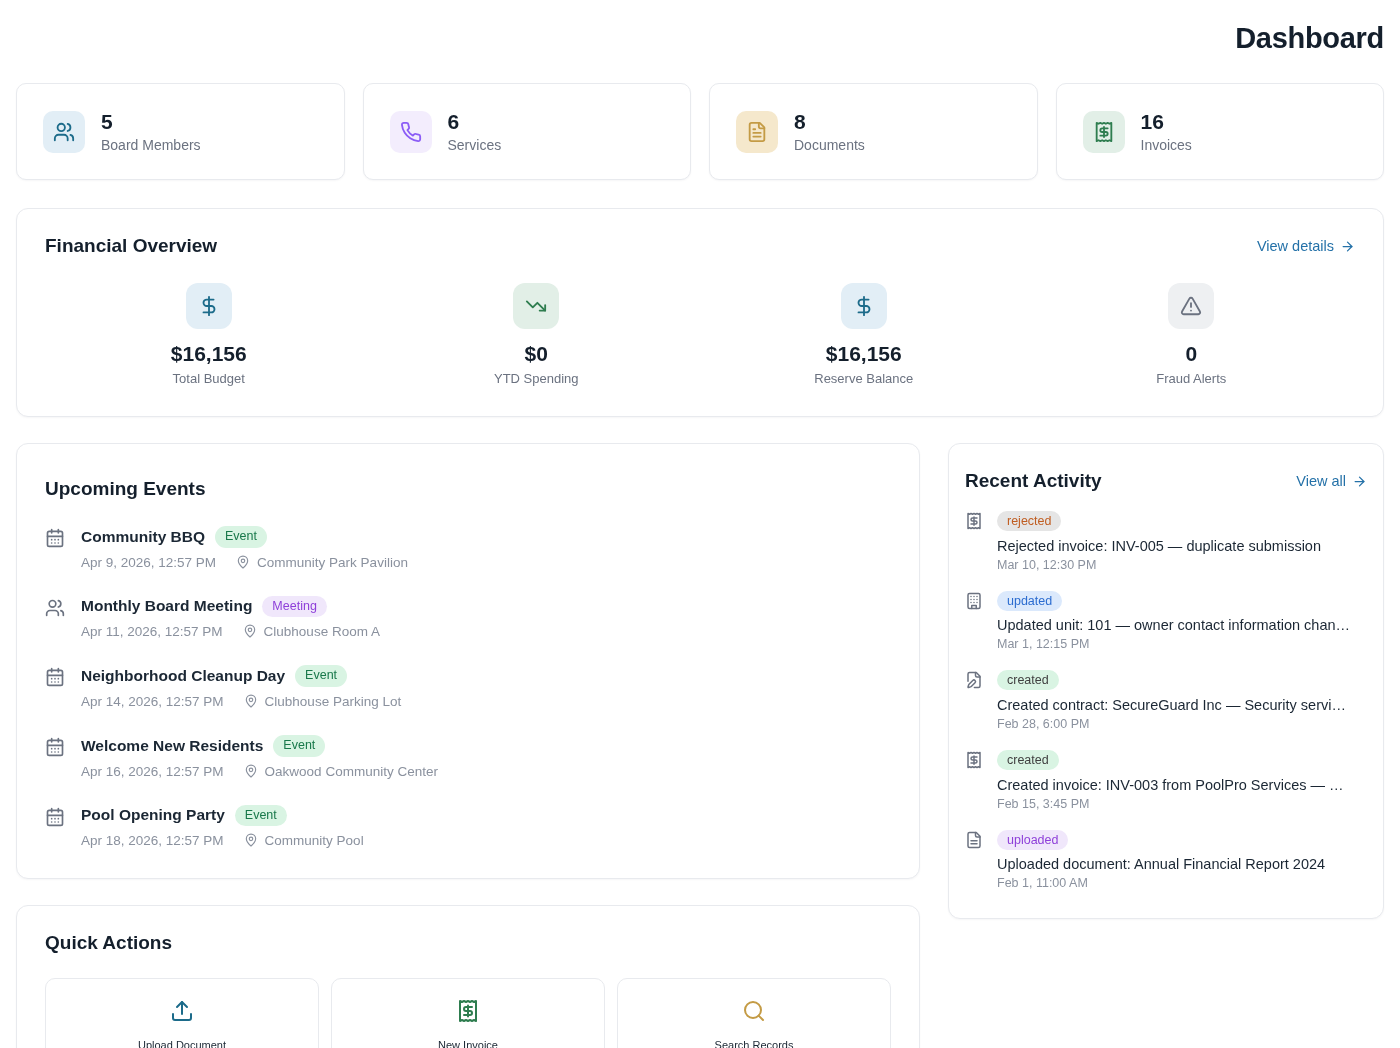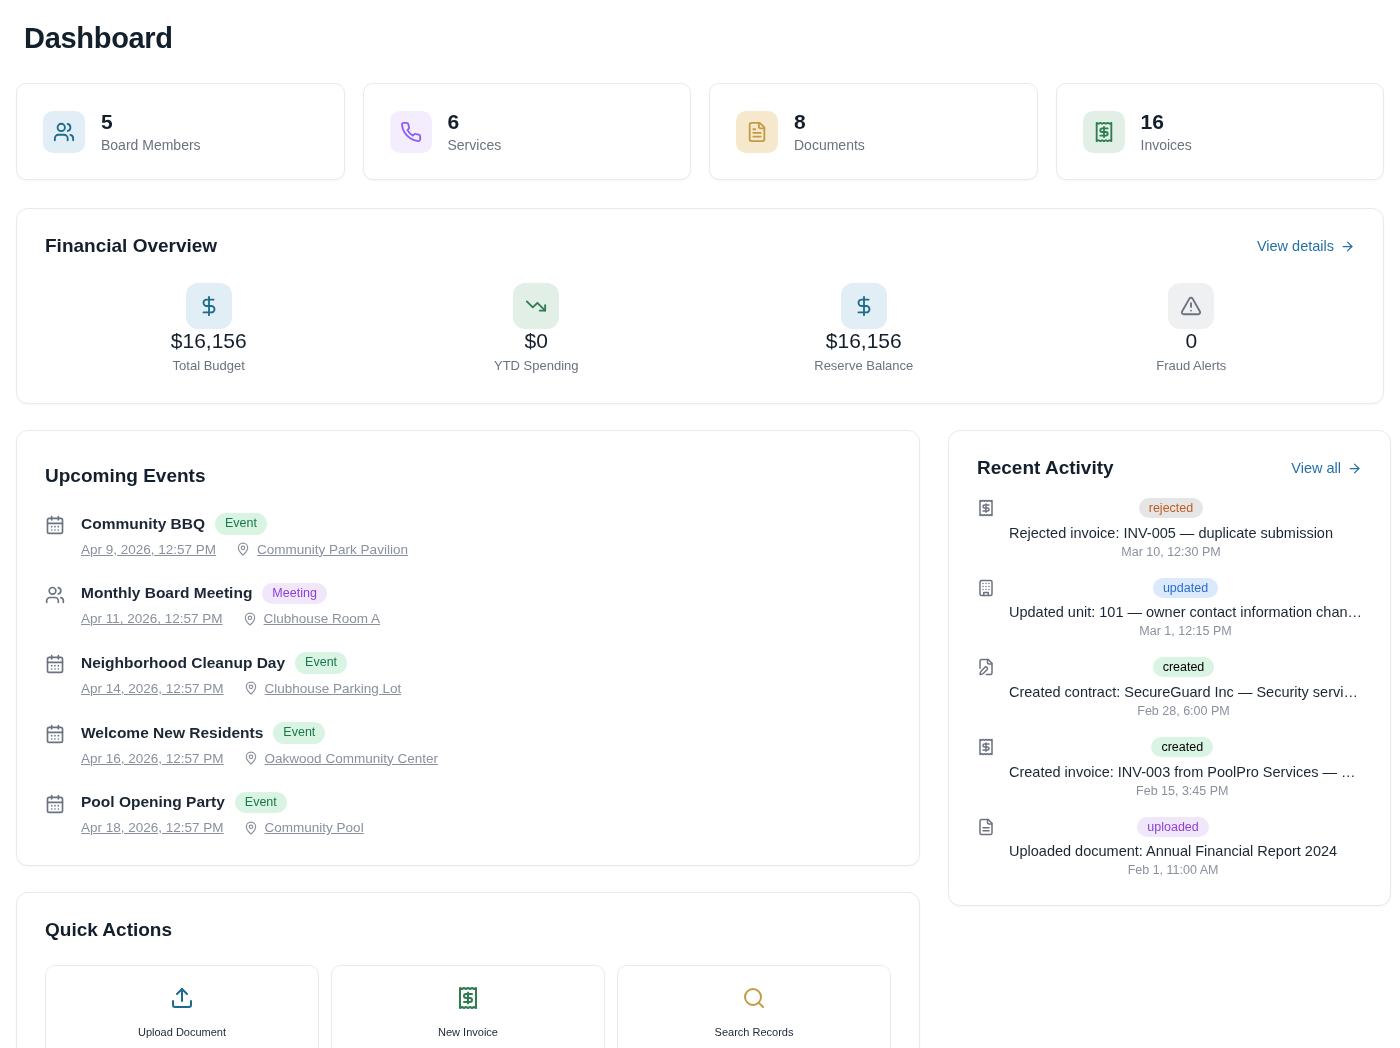--- a/index.html
+++ b/index.html
@@ -8,21 +8,21 @@
     width: 1400px; height: 1048px;
     background: #ffffff;
     font-family: "Liberation Sans", sans-serif;
     color: #1b2734;
     overflow: hidden;
   }
   .page { padding: 16px; }
 
   .page-title {
     font-size: 29px; font-weight: 700; color: #141f2c;
-    margin: 6px 0 28px 8px; letter-spacing: -0.3px;
+    margin: 6px 0 28px 0; letter-spacing: -0.3px; text-align: right;
   }
 
   
   .stats-row { display: grid; grid-template-columns: repeat(4, 1fr); gap: 18px; margin-bottom: 28px; }
   .stat-card {
     border: 1px solid #e8eaee; border-radius: 10px; background: #fff;
     height: 97px; padding: 0 26px;
     display: flex; align-items: center; gap: 16px;
     box-shadow: 0 1px 2px rgba(16,24,40,.04);
   }
@@ -47,46 +47,46 @@
     color: #2471a8; font-size: 14.5px; text-decoration: none;
     display: inline-flex; align-items: center; gap: 6px; cursor: pointer;
   }
   .link svg { width: 15px; height: 15px; }
 
   
   .financial { padding: 26px 28px 30px; margin-bottom: 26px; }
   .fin-stats { display: grid; grid-template-columns: repeat(4, 1fr); margin-top: 26px; text-align: center; }
   .fin-icon { width: 46px; height: 46px; border-radius: 12px; margin: 0 auto; display: flex; align-items: center; justify-content: center; }
   .fin-icon svg { width: 22px; height: 22px; }
-  .fin-value { font-size: 21px; font-weight: 400; color: #141f2c; }
+  .fin-value { font-size: 21px; font-weight: 700; color: #141f2c; margin-top: 13px; }
   .fin-label { font-size: 13px; color: #6b7280; margin-top: 5px; }
 
   
   .columns { display: grid; grid-template-columns: 904px 1fr; gap: 28px; align-items: start; }
 
   
   .events-panel { padding: 34px 28px 30px; margin-bottom: 26px; }
   .event-item { display: flex; gap: 16px; margin-top: 26px; }
   .event-icon { color: #6b7280; flex: none; padding-top: 2px; }
   .event-icon svg { width: 20px; height: 20px; }
   .event-title-row { display: flex; align-items: center; gap: 10px; }
   .event-title { font-size: 15.5px; font-weight: 600; color: #1b2734; }
   .badge { font-size: 12.5px; font-weight: 500; padding: 3px 10px; border-radius: 999px; line-height: 1.25; white-space: nowrap; }
   .badge-event    { background: #d9f4e3; color: #18784a; }
   .badge-meeting  { background: #f0e7fb; color: #8e3fd9; }
   .badge-rejected { background: #e5e5e5; color: #c05d21; }
   .badge-updated  { background: #dbe9fc; color: #2b6cd0; }
-  .badge-created  { background: #d9f4e3; color: #000000; }
+  .badge-created  { background: #d9f4e3; color: #404040; }
   .badge-uploaded { background: #f0e7fb; color: #8e3fd9; }
-  .event-meta { display: flex; align-items: center; gap: 7px; font-size: 13.5px; color: #8a919e; margin-top: 7px; text-decoration: underline; }
+  .event-meta { display: flex; align-items: flex-start; gap: 7px; font-size: 13.5px; color: #8a919e; margin-top: 7px; }
   .event-meta svg { width: 14px; height: 14px; }
   .meta-sep { width: 6px; }
 
   
-  .activity-panel { padding: 26px 28px 28px; text-align: center; }
+  .activity-panel { padding: 26px 16px 28px; }
   .activity-item { display: flex; gap: 14px; margin-top: 19px; }
   .activity-icon { color: #6b7280; flex: none; padding-top: 1px; }
   .activity-icon svg { width: 18px; height: 18px; }
   .activity-body { min-width: 0; }
   .activity-message { font-size: 14.5px; color: #1b2734; margin-top: 8px; white-space: nowrap; overflow: hidden; }
   .activity-time { font-size: 12.5px; color: #8a919e; margin-top: 4px; }
 
   
   .quick-panel { padding: 26px 28px 28px; }
   .qa-grid { display: grid; grid-template-columns: repeat(3, 1fr); gap: 12px; margin-top: 24px; }

